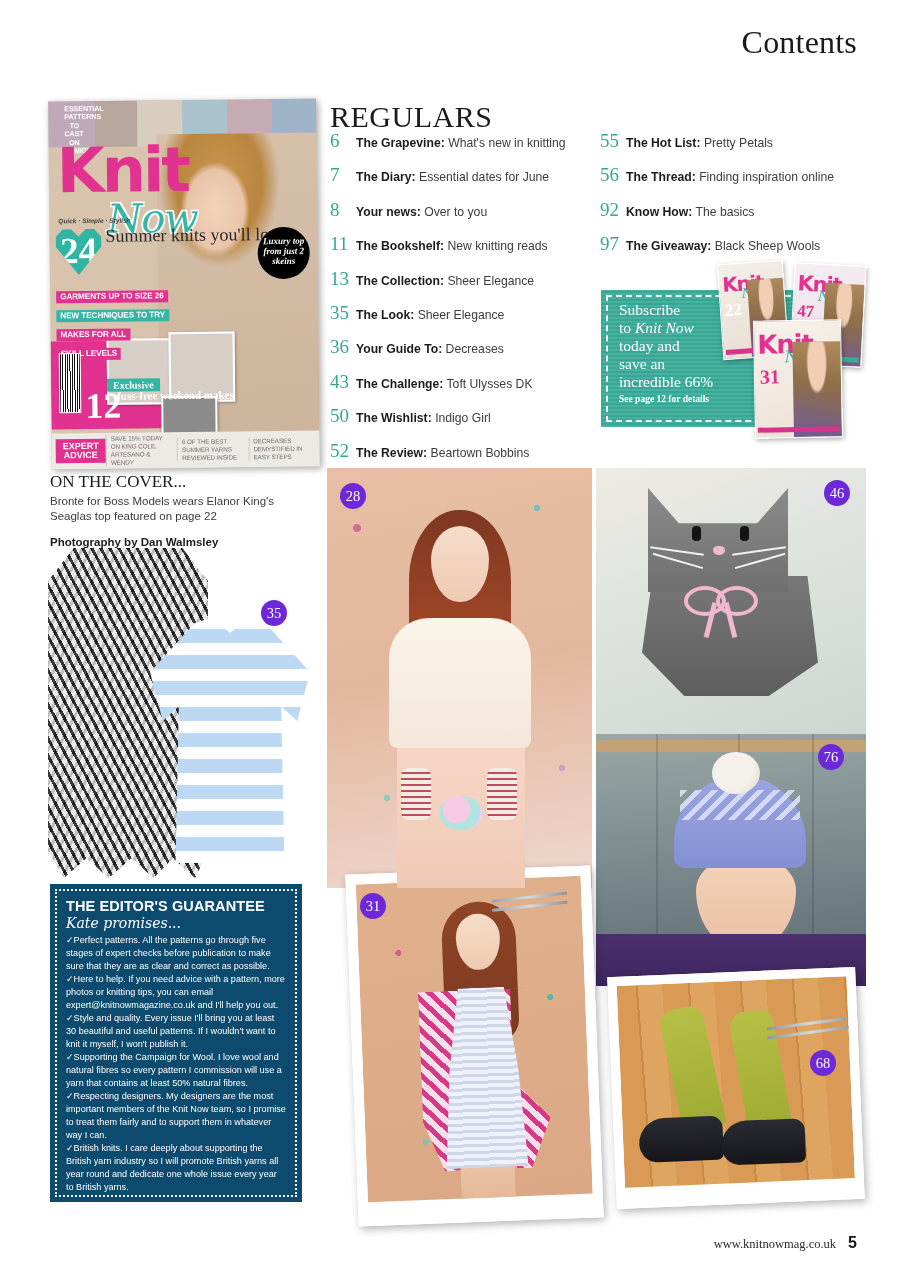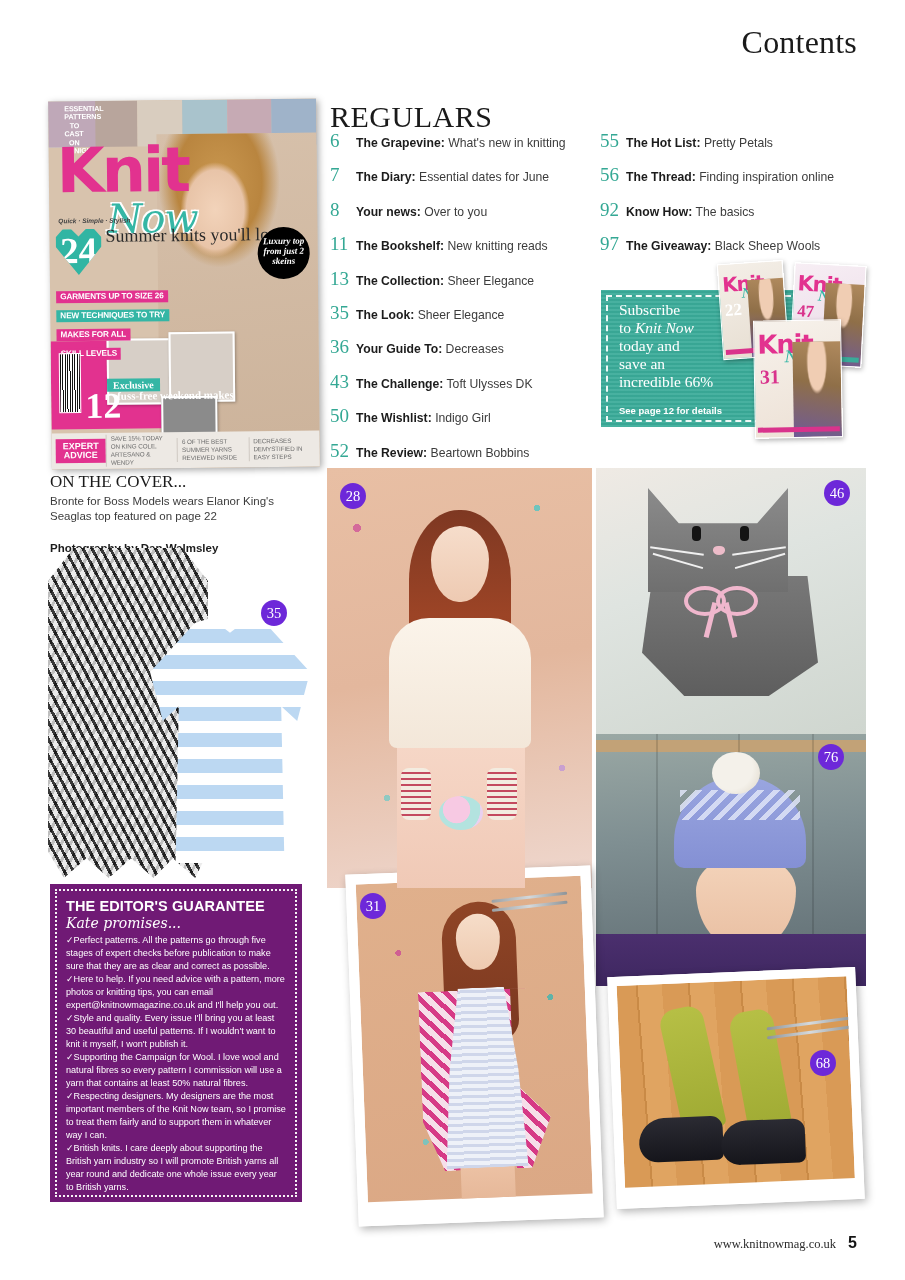--- a/index.html
+++ b/index.html
@@ -303,26 +303,26 @@
     font-family: "Liberation Serif", serif;
     color: #ffffff;
     font-size: 15.5px;
     line-height: 1.16;
     position: relative;
     z-index: 2;
     padding-left: 6px;
   }
   .sub-line .ital { font-style: italic; }
   .sub-note {
-    font-family: Liberation Sans, sans-serif;
+    font-family: Liberation Serif, serif;
     font-size: 9.5px;
     font-weight: bold;
     color: #ffffff;
     padding-left: 6px;
-    margin-top: 14px;
+    margin-top: 3px;
     position: relative;
     z-index: 2;
   }
   .sub-mags {
     position: absolute;
     left: 718px;
     top: 262px;
     width: 150px;
     height: 176px;
     z-index: 5;
@@ -400,21 +400,21 @@
   }
   .otc-body {
     font-size: 11.5px;
     color: #3c3c3c;
     line-height: 1.33;
   }
   .otc-credit {
     font-size: 11.5px;
     color: #1c1c1c;
     font-weight: bold;
-    margin-top: 17px;
+    margin-top: 11px;
   }
 
   
   .garment-black {
     position: absolute;
     left: 48px;
     top: 548px;
     width: 160px;
     height: 330px;
     background:
@@ -436,21 +436,21 @@
     box-shadow: 0 6px 10px rgba(0,0,0,0.12);
   }
 
   
   .guarantee {
     position: absolute;
     left: 50px;
     top: 884px;
     width: 252px;
     height: 318px;
-    background: #701a75;
+    background: #0c4a6e;
     box-sizing: border-box;
     padding: 14px 16px 10px 16px;
     color: #ffffff;
   }
   .guarantee::before {
     content: "";
     position: absolute;
     left: 5px; top: 5px; right: 5px; bottom: 5px;
     border: 2px dotted rgba(255,255,255,0.95);
     pointer-events: none;

